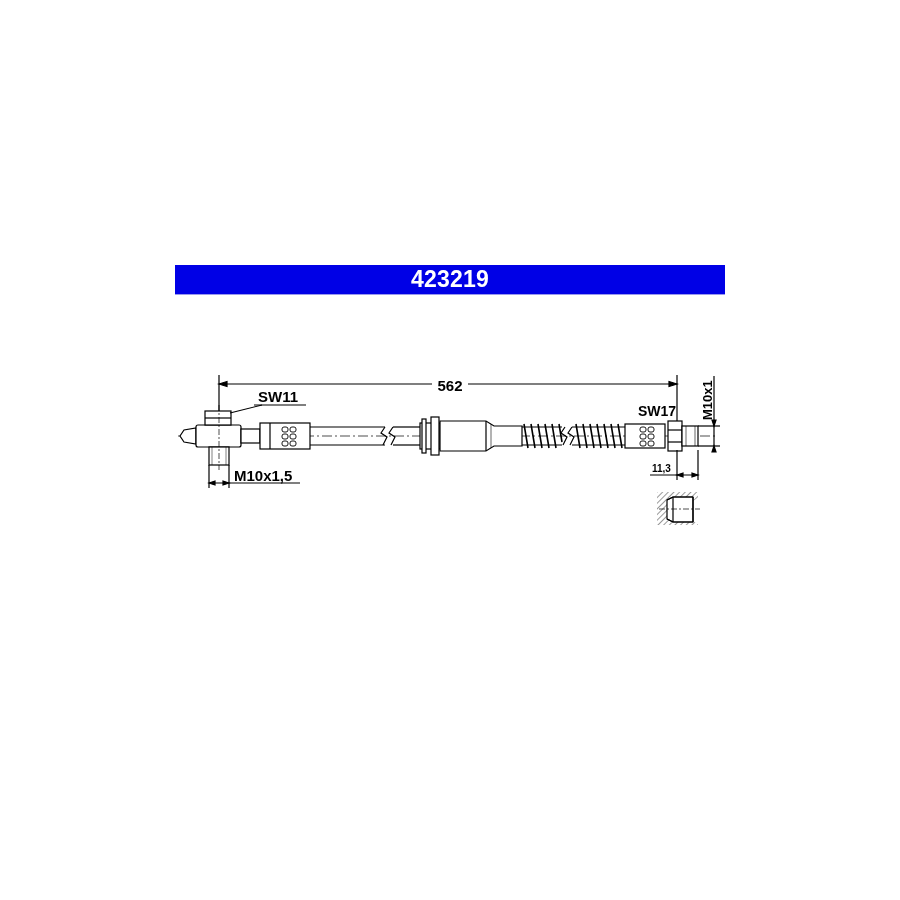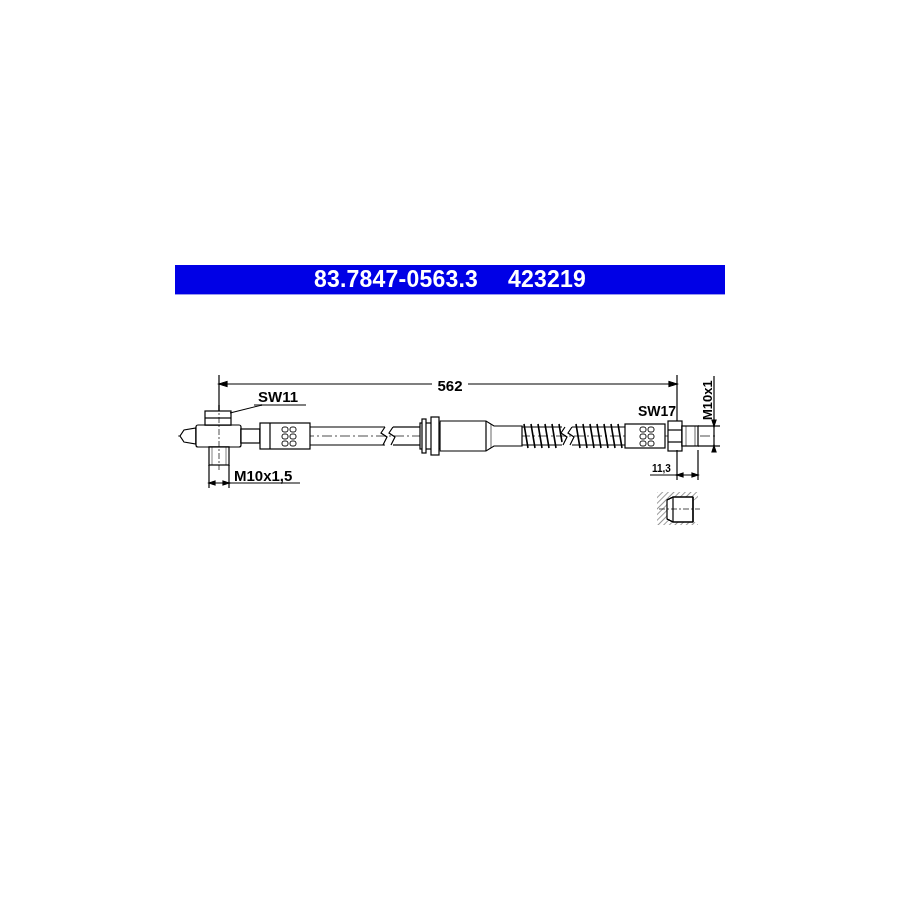--- a/index.html
+++ b/index.html
@@ -11,21 +11,20 @@
       border-bottom: 1px solid #9999ee;
     }
     .banner span { letter-spacing: 0.2px; }
     svg.drawing { position: absolute; left: 0; top: 0; }
     .lbl { font-family: "Liberation Sans", sans-serif; font-weight: bold; fill: #000; }
   </style>
 </head>
 <body>
 
 <div class="banner">
-  <span>83.7847-0563.3</span>
   <span>423219</span>
 </div>
 
 <svg class="drawing" width="900" height="900" viewBox="0 0 900 900">
   <g stroke="#000" fill="none" stroke-width="1.2">
 
     <g>
       <line x1="219" y1="375" x2="219" y2="425"></line>
       <line x1="677" y1="375" x2="677" y2="425"></line>
       <line x1="219" y1="384" x2="432" y2="384"></line>

